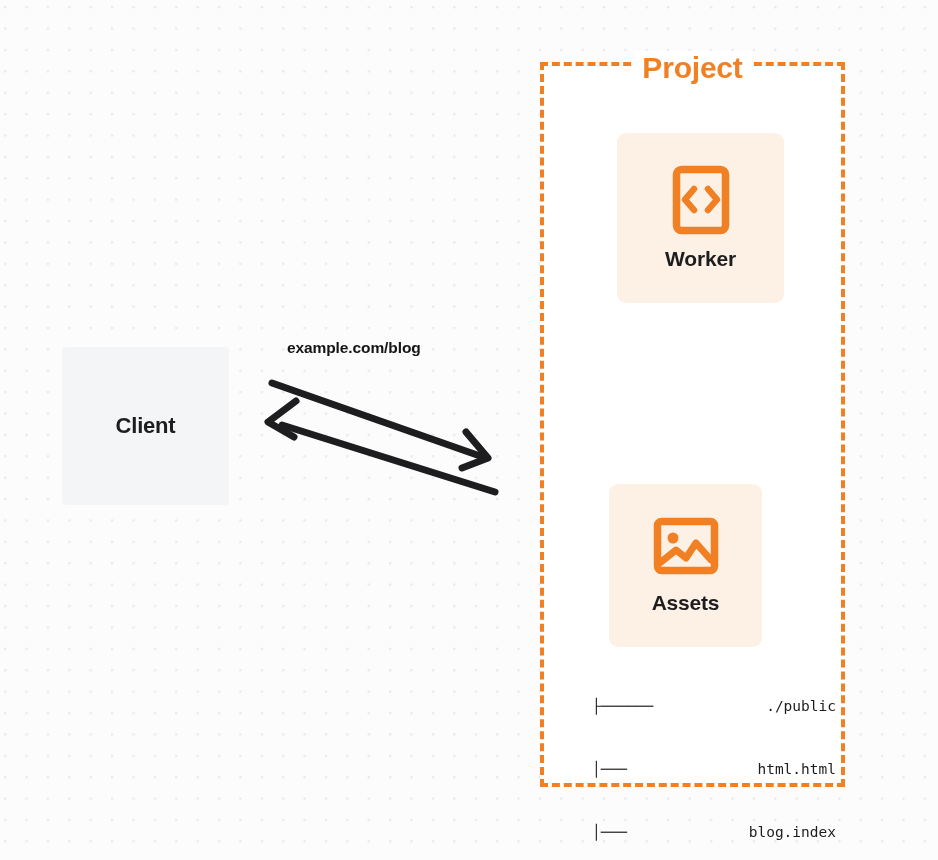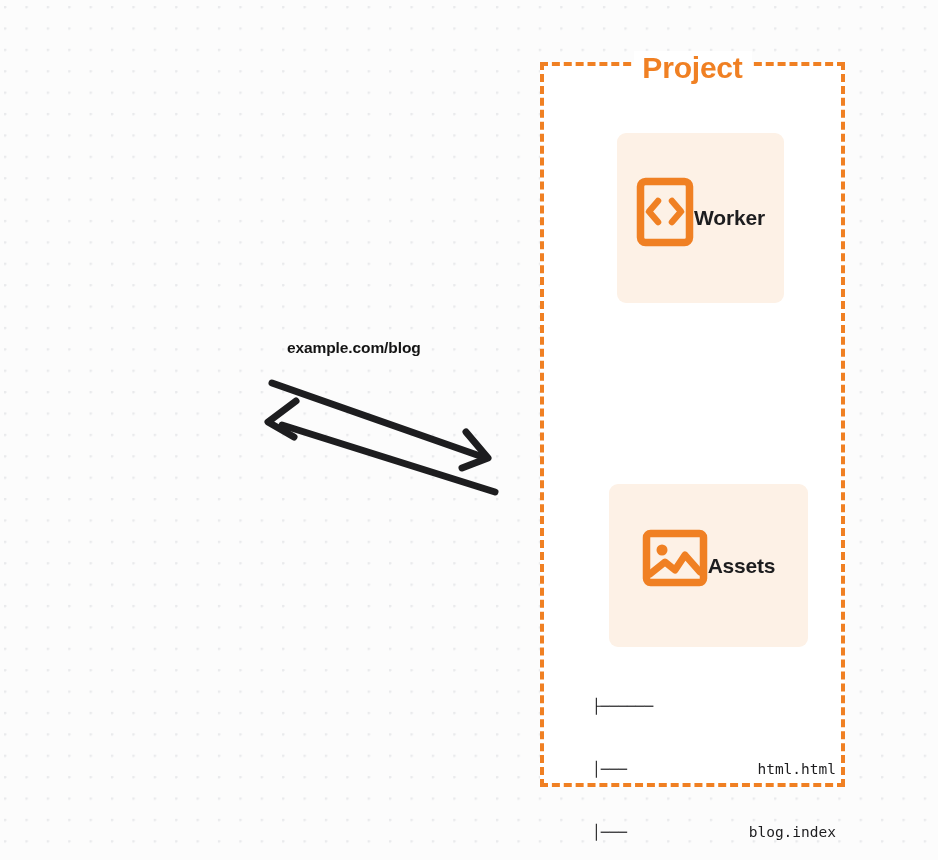--- a/index.html
+++ b/index.html
@@ -92,34 +92,34 @@
     white-space: nowrap;
   }
 
   
   .service-card {
     position: absolute;
     box-sizing: border-box;
     background: #fdf1e6;
     border-radius: 9px;
     display: flex;
-    flex-direction: row;
+    flex-direction: column;
     align-items: center;
     justify-content: center;
   }
   #worker-card {
     left: 73px;
     top: 67px;
     width: 167px;
     height: 170px;
   }
   #assets-card {
     left: 65px;
     top: 418px;
-    width: 199px;
+    width: 153px;
     height: 163px;
   }
   .service-card .card-icon {
     display: block;
     line-height: 0;
   }
   #worker-card .card-icon { margin-bottom: 12px; }
   #assets-card .card-icon { margin-bottom: 16px; }
   .service-card .card-label {
     font-size: 21px;
@@ -150,20 +150,23 @@
   #file-tree .tree-name {
     flex: 1 1 auto;
     text-align: right;
   }
 </style>
 </head>
 <body>
 
 <div id="canvas">
 
+  <div id="client-node">
+    <span class="node-label">Client</span>
+  </div>
 
   <svg id="arrow-layer" viewBox="0 0 938 860" width="938" height="860">
 
     <g>
       <line x1="272" y1="383" x2="480" y2="456" stroke="#1d1d1f" stroke-width="7" stroke-linecap="round"></line>
       <polyline points="466,432 488,458 462,468" fill="none" stroke="#1d1d1f" stroke-width="7" stroke-linecap="round" stroke-linejoin="round"></polyline>
     </g>
 
     <g>
       <line x1="495" y1="492" x2="282" y2="425" stroke="#1d1d1f" stroke-width="7" stroke-linecap="round"></line>
@@ -195,20 +198,21 @@
           <circle cx="20" cy="21" r="5.5" fill="#f08023"></circle>
           <polyline points="8,45 23,33 33,41 43,26 58,43" fill="none" stroke="#f08023" stroke-width="7" stroke-linecap="round" stroke-linejoin="round"></polyline>
         </svg>
       </span>
       <span class="card-label">Assets</span>
     </div>
 
     <div id="file-tree">
       <div class="tree-row">
         <span class="tree-branch">├──────</span>
+        <span class="tree-name">./public</span>
       </div>
       <div class="tree-row">
         <span class="tree-branch">│───</span>
         <span class="tree-name">html.html</span>
       </div>
       <div class="tree-row">
         <span class="tree-branch">│───</span>
         <span class="tree-name">blog.index</span>
       </div>
       

